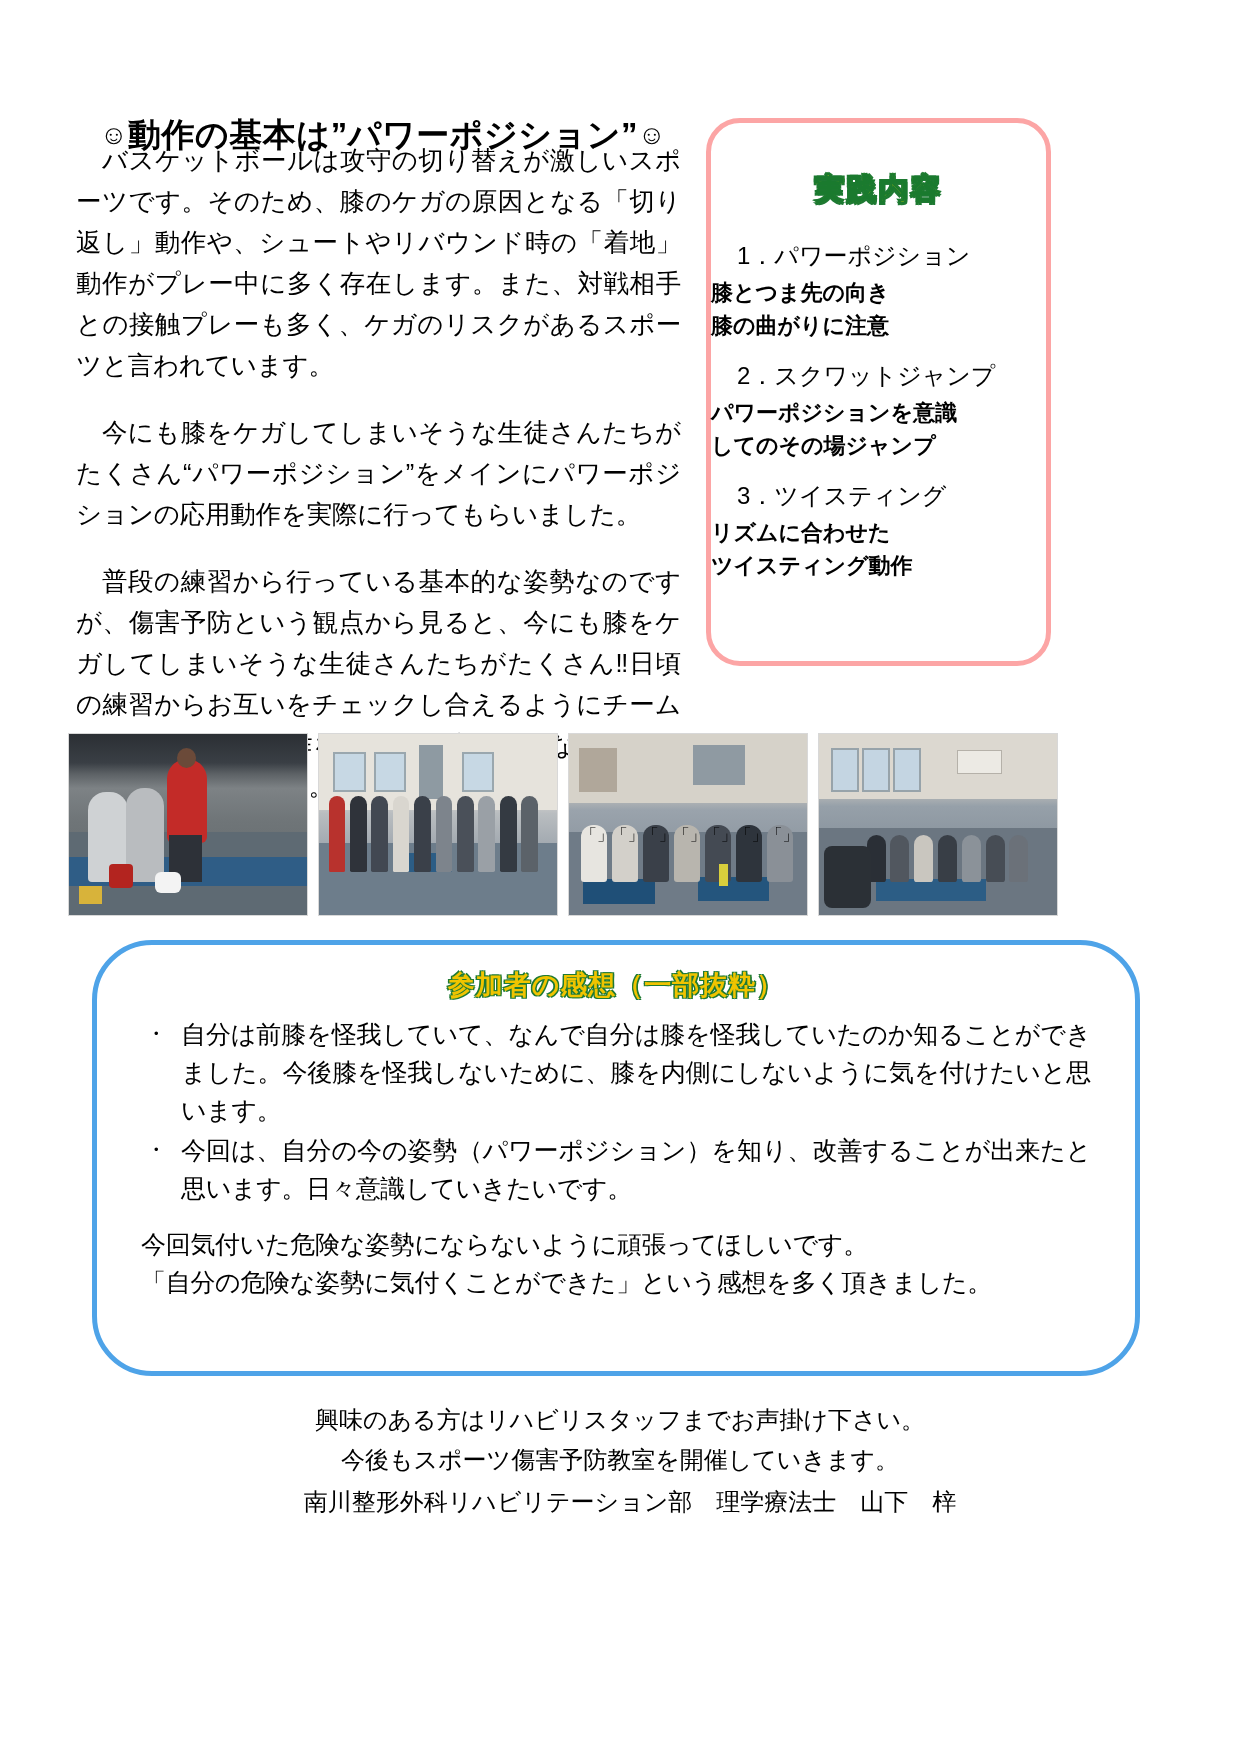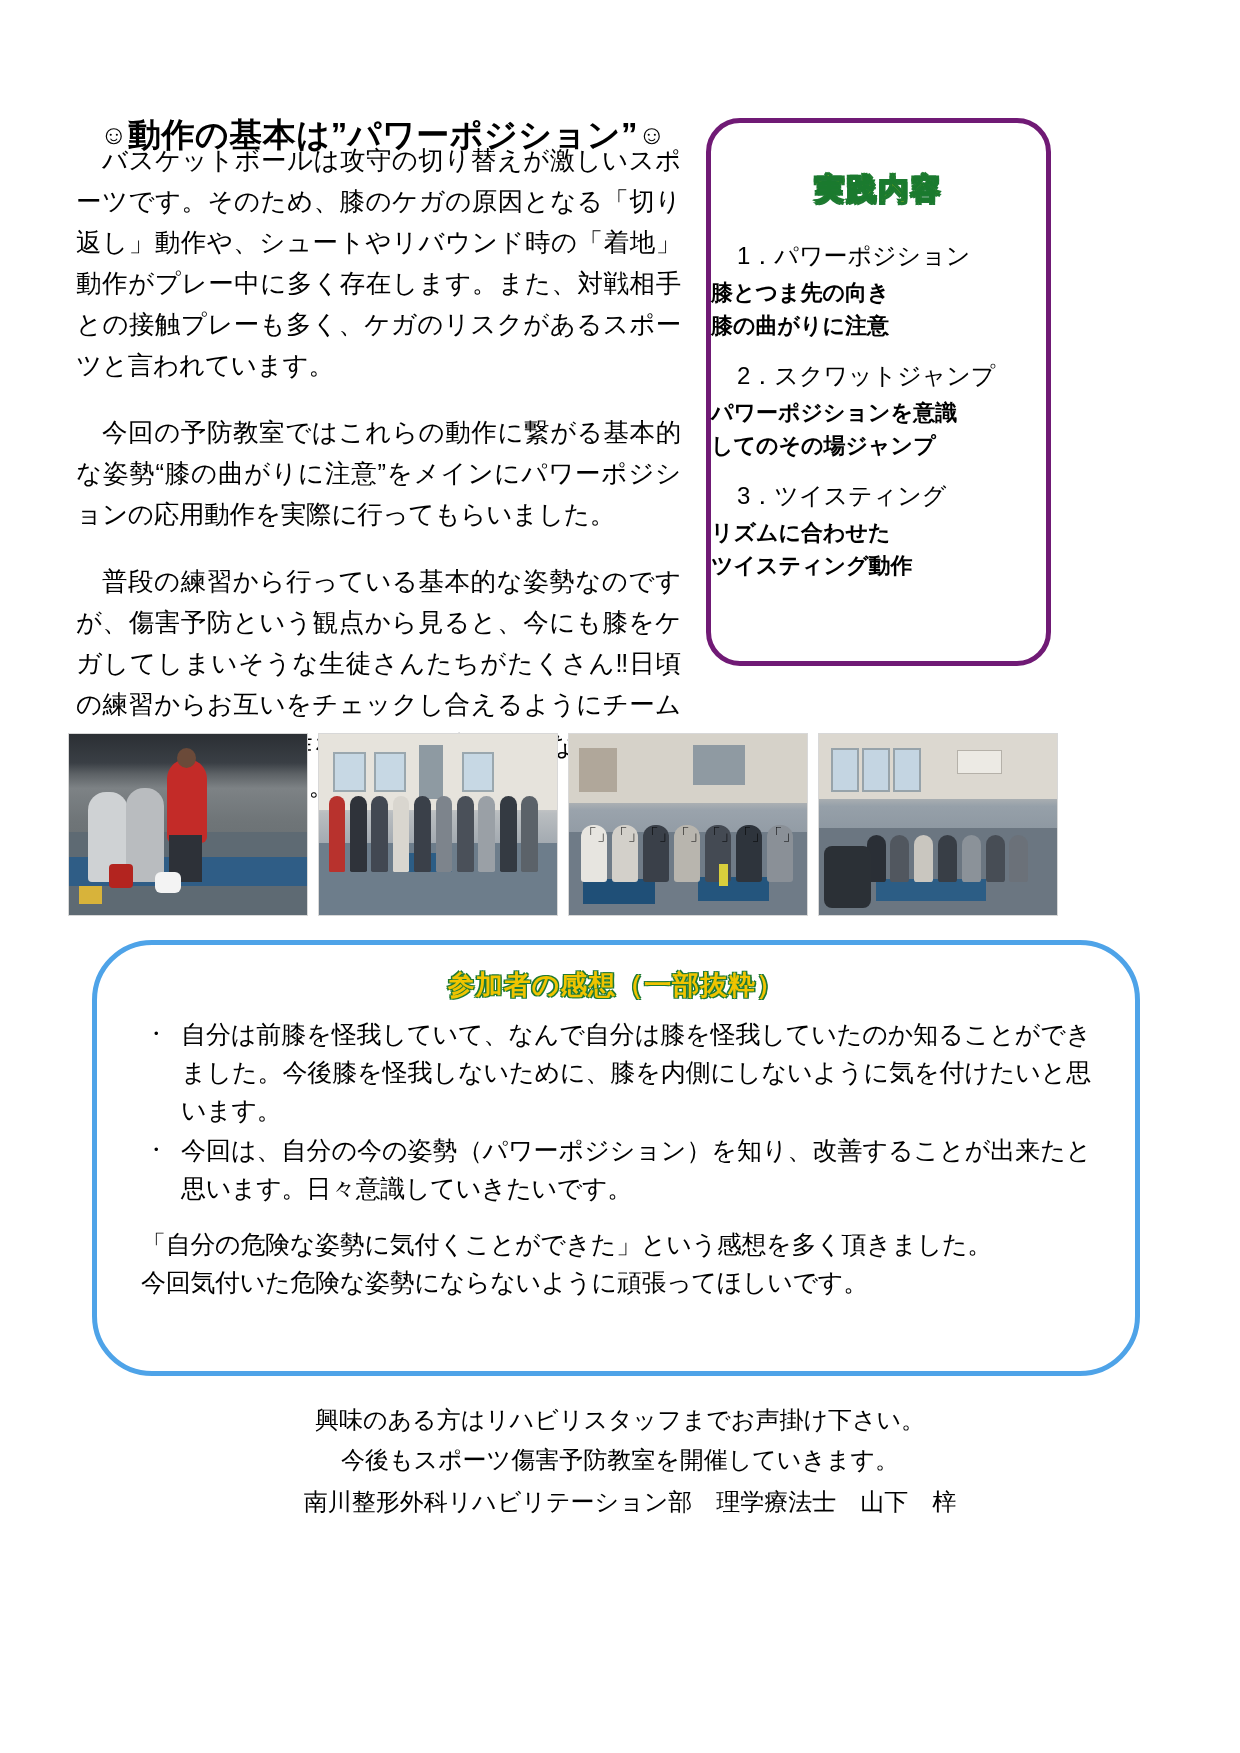--- a/index.html
+++ b/index.html
@@ -57,21 +57,21 @@
   }
   .para.indent { text-indent: 26px; }
 
   
   .green-box {
     position: absolute;
     left: 706px;
     top: 118px;
     width: 345px;
     height: 548px;
-    border: 5px solid #701a75;
+    border: 5px solid #fca5a5;
     border-radius: 34px;
     box-sizing: border-box;
     background: #ffffff;
   }
   .green-box h2 {
     margin: 0;
     padding: 46px 0 0 0;
     text-align: center;
     font-size: 30px;
     font-weight: bold;
@@ -270,21 +270,21 @@
 <body>
 
 <div class="page">
 
   <div class="title">
     <span class="smiley">☺</span><span>動作の基本は”パワーポジション”</span><span class="smiley">☺</span>
   </div>
 
   <div class="body-col">
     <p class="para indent">バスケットボールは攻守の切り替えが激しいスポーツです。そのため、膝のケガの原因となる「切り返し」動作や、シュートやリバウンド時の「着地」動作がプレー中に多く存在します。また、対戦相手との接触プレーも多く、ケガのリスクがあるスポーツと言われています。</p>
-    <p class="para indent">今回の予防教室ではこれらの動作に繋がる基本的な姿勢“膝の曲がりに注意”をメインにパワーポジションの応用動作を実際に行ってもらいました。</p>
+    <p class="para indent">今にも膝をケガしてしまいそうな生徒さんたちがたくさん“パワーポジション”をメインにパワーポジションの応用動作を実際に行ってもらいました。</p>
     <p class="para indent">普段の練習から行っている基本的な姿勢なのですが、傷害予防という観点から見ると、今にも膝をケガしてしまいそうな生徒さんたちがたくさん‼日頃の練習からお互いをチェックし合えるようにチームメイトの危険な動作を一緒に指摘し合いながら取り組んでもらいました。</p>
   </div>
 
   <div class="green-box">
     <h2>実践内容</h2>
     <ul class="gb-list">
       <li class="gb-item">
         <div class="gb-head">1．パワーポジション</div>
         <div class="gb-sub">膝とつま先の向き</div>
         <div class="gb-sub">膝の曲がりに注意</div>
@@ -374,22 +374,22 @@
     </div>
   </div>
 
   <div class="blue-box">
     <h2>参加者の感想（一部抜粋）</h2>
     <ul class="bullets">
       <li>自分は前膝を怪我していて、なんで自分は膝を怪我していたのか知ることができました。今後膝を怪我しないために、膝を内側にしないように気を付けたいと思います。</li>
       <li>今回は、自分の今の姿勢（パワーポジション）を知り、改善することが出来たと思います。日々意識していきたいです。</li>
     </ul>
     <div class="closing">
+      <div>今回気付いた危険な姿勢にならないように頑張ってほしいです。</div>
       <div>「自分の危険な姿勢に気付くことができた」という感想を多く頂きました。</div>
-      <div>今回気付いた危険な姿勢にならないように頑張ってほしいです。</div>
     </div>
   </div>
 
   <div class="footer">
     <div>興味のある方はリハビリスタッフまでお声掛け下さい。</div>
     <div>今後もスポーツ傷害予防教室を開催していきます。</div>
     <div class="sig">南川整形外科リハビリテーション部　理学療法士　山下　梓</div>
   </div>
 
 </div>

